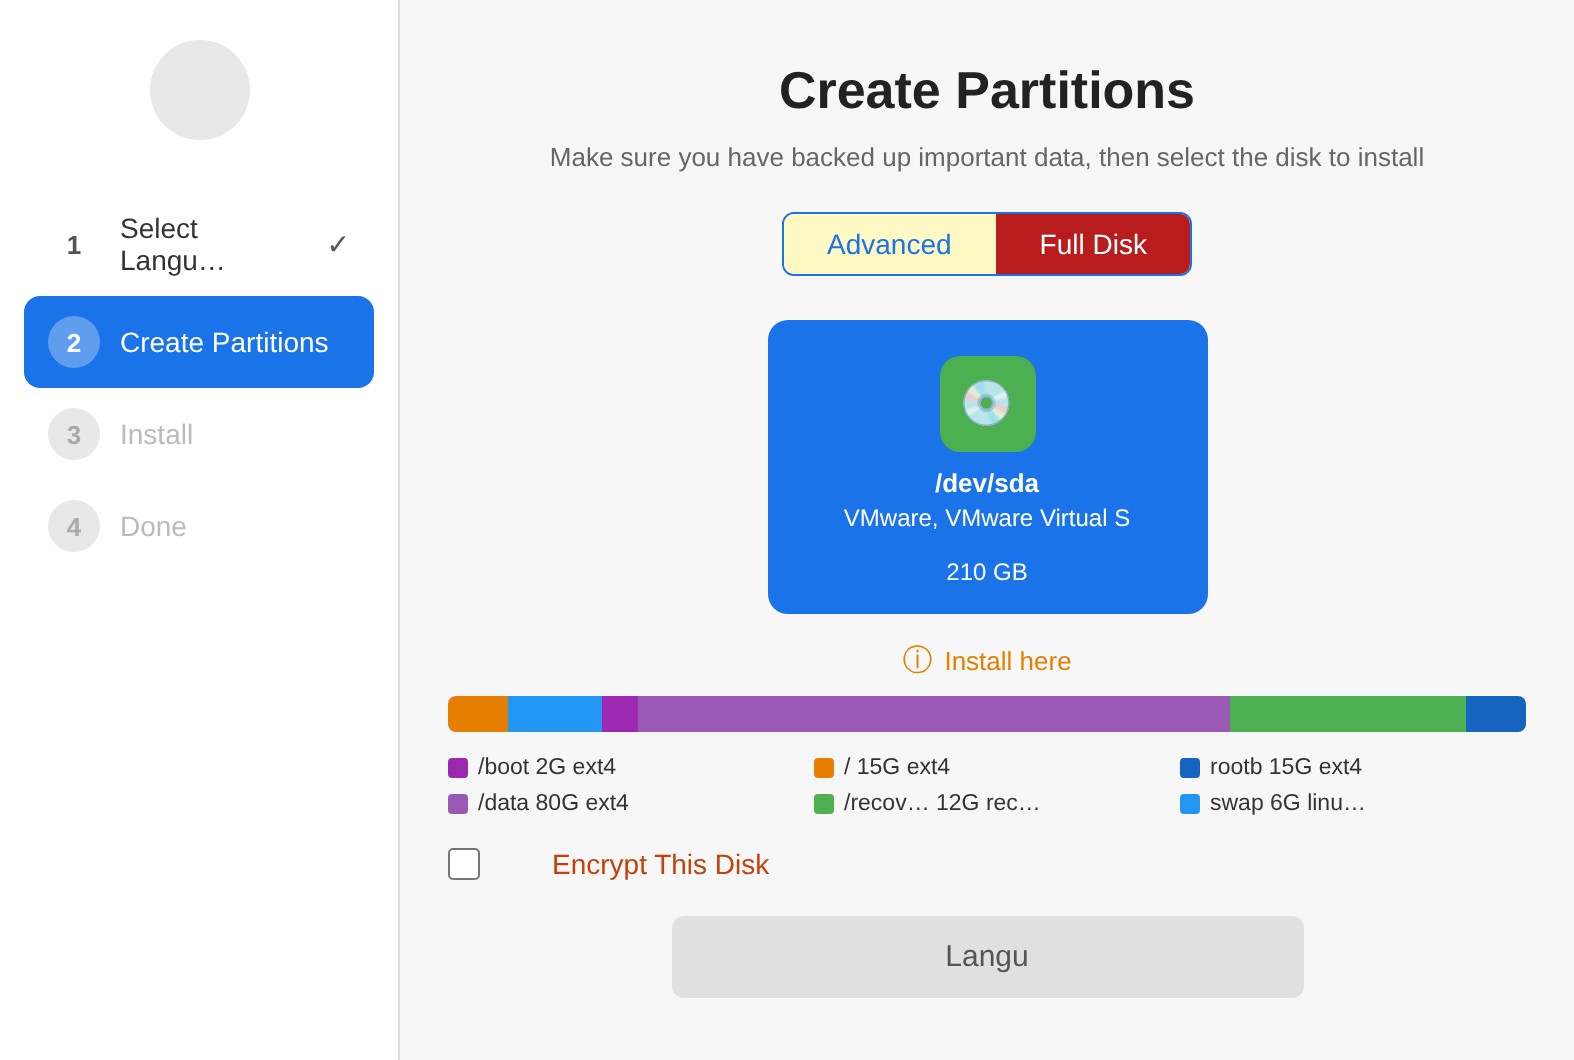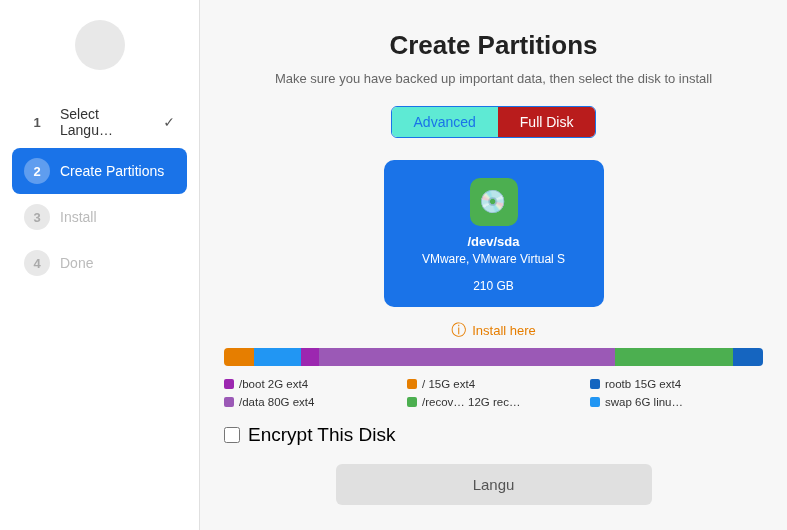--- a/index.html
+++ b/index.html
@@ -132,21 +132,21 @@
       margin-bottom: 22px;
     }
 
     .toggle-btn {
       padding: 7px 22px;
       font-size: 14px;
       font-weight: 500;
       cursor: pointer;
       border: none;
       outline: none;
-      background: #5eead4;
+      background: #fef9c3;
       color: #1a73e8;
     }
 
     .toggle-btn.selected {
       background: #b91c1c;
       color: #fff;
     }
 
     
     .disk-card {
@@ -253,22 +253,23 @@
       margin-left: 0;
     }
 
     .checkbox-row input[type="checkbox"] {
       width: 16px;
       height: 16px;
       cursor: pointer;
     }
 
     .checkbox-label {
-      font-size: 19px;
-      color: #000000;
+      font-size: 14px;
+      color: #c2410c;
+      margin-left: 28px;
     }
 
     
     .next-btn {
       width: 100%;
       max-width: 316px;
       padding: 12px;
       background: #e0e0e0;
       border: none;
       border-radius: 6px;

